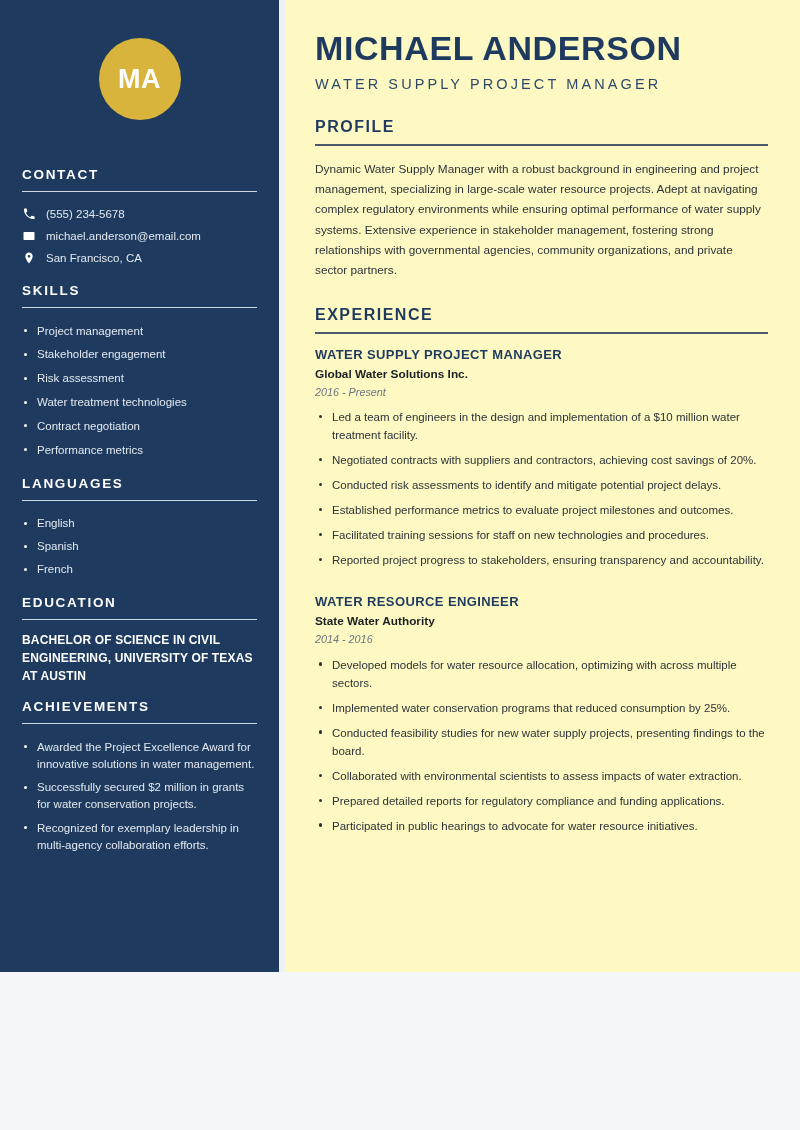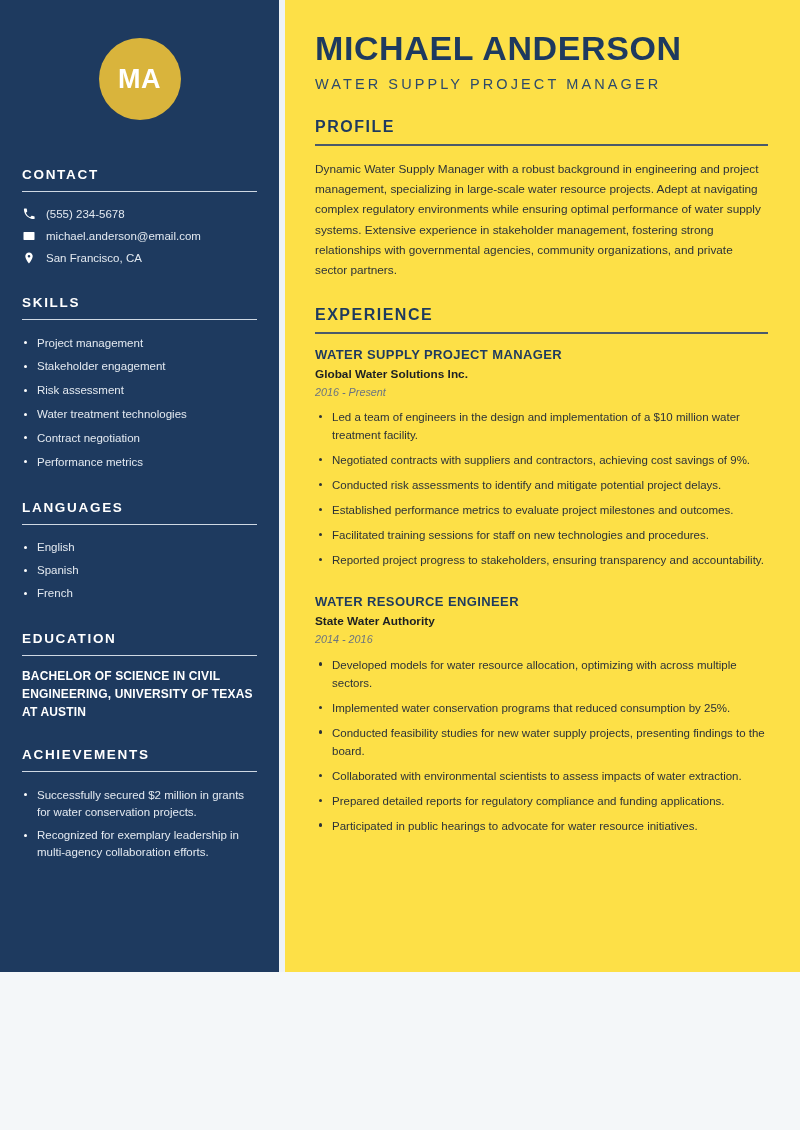--- a/index.html
+++ b/index.html
@@ -49,21 +49,21 @@
     background: #d9b43c;
     display: flex;
     align-items: center;
     justify-content: center;
     color: #ffffff;
     font-size: 27px;
     font-weight: bold;
     letter-spacing: 0.5px;
   }
 
-  .side-section { margin-top: 26px; }
+  .side-section { margin-top: 14px; }
   .side-section.first { margin-top: 47px; }
 
   .side-heading {
     font-size: 13.5px;
     font-weight: bold;
     letter-spacing: 1.7px;
     color: #ffffff;
     padding-bottom: 9px;
   }
 
@@ -119,21 +119,21 @@
     line-height: 1.5;
     color: #ffffff;
     letter-spacing: 0.15px;
   }
 
   ul.side-list.tight li { padding-top: 3.2px; padding-bottom: 3.2px; }
 
   
   .main {
     flex: 1 1 auto;
-    background: #fde047;
+    background: #fef9c3;
     padding: 30px 32px 0 30px;
   }
 
   .name {
     font-size: 34px;
     font-weight: bold;
     color: #1e3a5f;
     letter-spacing: 0.6px;
     line-height: 1.1;
   }
@@ -282,20 +282,21 @@
     <section class="side-section">
       <div class="side-heading">EDUCATION</div>
       <div class="side-rule"></div>
       <div class="edu-entry">BACHELOR OF SCIENCE IN CIVIL ENGINEERING, UNIVERSITY OF TEXAS AT AUSTIN</div>
     </section>
 
     <section class="side-section">
       <div class="side-heading">ACHIEVEMENTS</div>
       <div class="side-rule"></div>
       <ul class="side-list">
+        <li>Awarded the Project Excellence Award for innovative solutions in water management.</li>
         <li>Successfully secured $2 million in grants for water conservation projects.</li>
         <li>Recognized for exemplary leadership in multi-agency collaboration efforts.</li>
       </ul>
     </section>
 
   </aside>
 
   <div class="gap-strip"></div>
 
   <main class="main">
@@ -312,21 +313,21 @@
     <section class="main-section">
       <div class="main-heading">EXPERIENCE</div>
       <div class="main-rule"></div>
 
       <div class="job">
         <div class="job-title">WATER SUPPLY PROJECT MANAGER</div>
         <div class="job-company">Global Water Solutions Inc.</div>
         <div class="job-dates">2016 - Present</div>
         <ul class="job-list">
           <li>Led a team of engineers in the design and implementation of a $10 million water treatment facility.</li>
-          <li>Negotiated contracts with suppliers and contractors, achieving cost savings of 9%.</li>
+          <li>Negotiated contracts with suppliers and contractors, achieving cost savings of 20%.</li>
           <li>Conducted risk assessments to identify and mitigate potential project delays.</li>
           <li>Established performance metrics to evaluate project milestones and outcomes.</li>
           <li>Facilitated training sessions for staff on new technologies and procedures.</li>
           <li>Reported project progress to stakeholders, ensuring transparency and accountability.</li>
         </ul>
       </div>
 
       <div class="job">
         <div class="job-title">WATER RESOURCE ENGINEER</div>
         <div class="job-company">State Water Authority</div>

